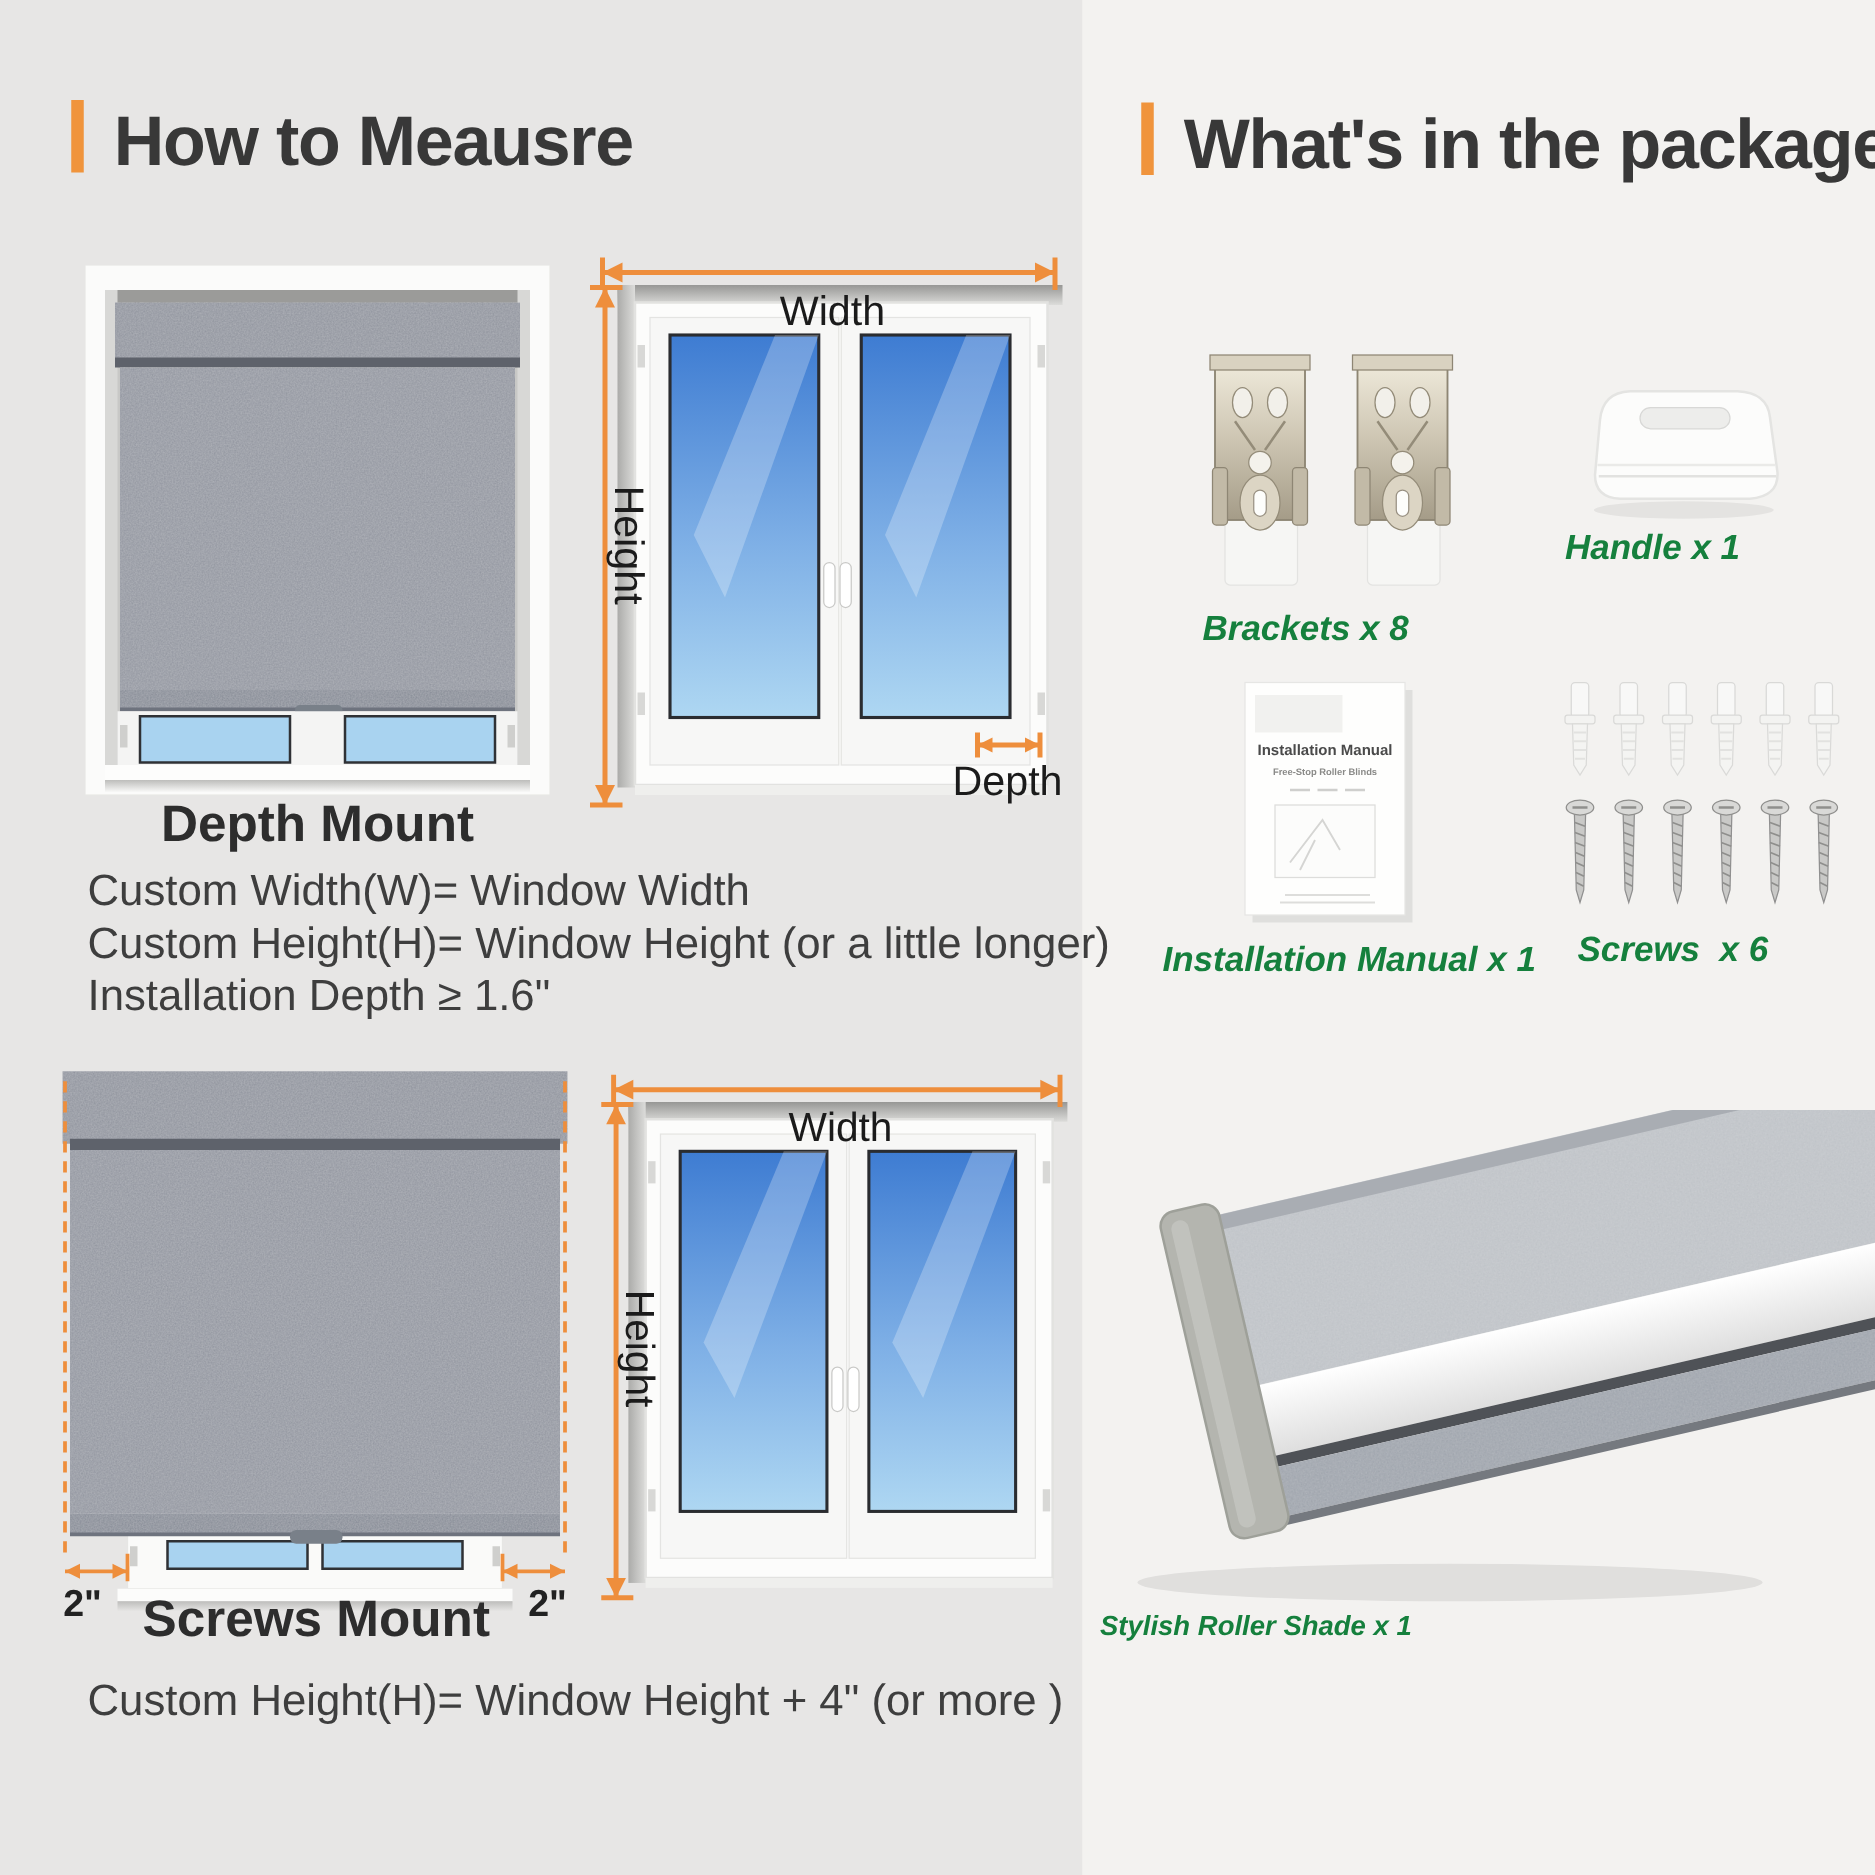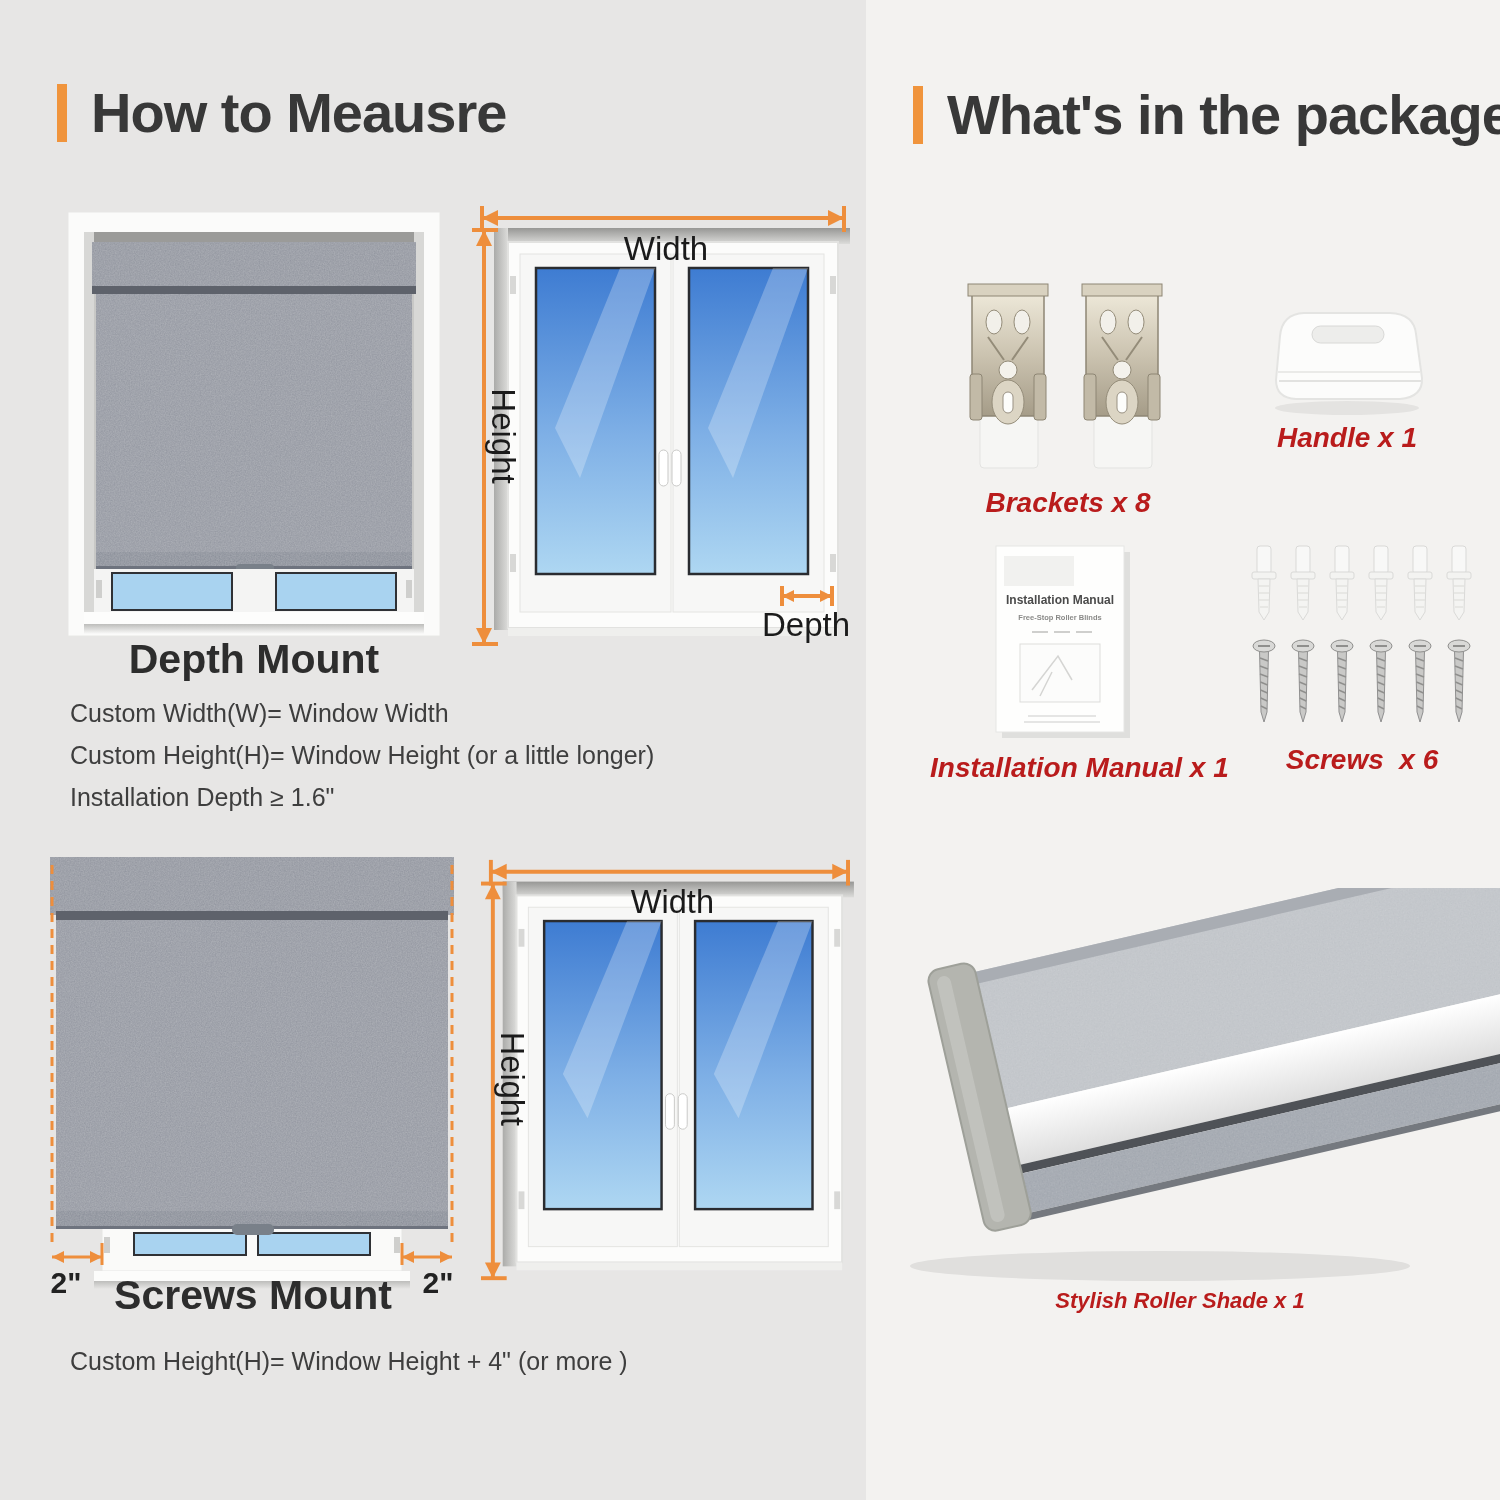--- a/index.html
+++ b/index.html
@@ -1,28 +1,28 @@
 <!DOCTYPE html>
 <html><head>
 <meta charset="utf-8">
 <style>
   html,body{margin:0;padding:0;background:#fff}
   #page{position:relative;width:1500px;height:1500px;overflow:hidden;
         font-family:"Liberation Sans","DejaVu Sans",sans-serif;background:#F3F2F0}
   .panel-left{position:absolute;left:0;top:0;width:866px;height:1500px;background:#E7E6E5}
   .panel-right{position:absolute;left:866px;top:0;width:634px;height:1500px;background:#F3F2F0}
-  .heading{position:absolute;display:flex;align-items:center;gap:24px}
+  .heading{position:absolute;display:flex;gap:24px}
   .accent{width:10px;height:58px;background:#F0943C}
   .h-text{font-size:56px;font-weight:700;color:#383838;letter-spacing:-1px;white-space:pre}
   .fig{position:absolute}
   .sec-title{position:absolute;text-align:center;font-size:41px;font-weight:700;color:#2D2D2D}
-  .lines{position:absolute;font-size:25px;color:#3E3E3E;line-height:42px}
+  .lines{position:absolute;font-size:35px;color:#3E3E3E;line-height:42px}
   .lines p{margin:0;white-space:pre}
   .item-label{position:absolute;font-size:28px;font-weight:700;font-style:italic;
-              color:#b91c1c;text-align:center;white-space:pre}
+              color:#15803d;white-space:pre}
   .big-label{font-size:22px}
   svg{display:block}
   svg text{font-family:"Liberation Sans","DejaVu Sans",sans-serif}
   .dim{stroke:#EE8E3C;stroke-width:4;fill:none}
   .dim-thin{stroke:#EE8E3C;stroke-width:3;fill:none}
   .dimfill{fill:#EE8E3C;stroke:none}
   .dimtext{fill:#1B1B1B;font-size:33px}
   .smalldim{fill:#222;font-size:30px;font-weight:600}
 </style>
 </head>

